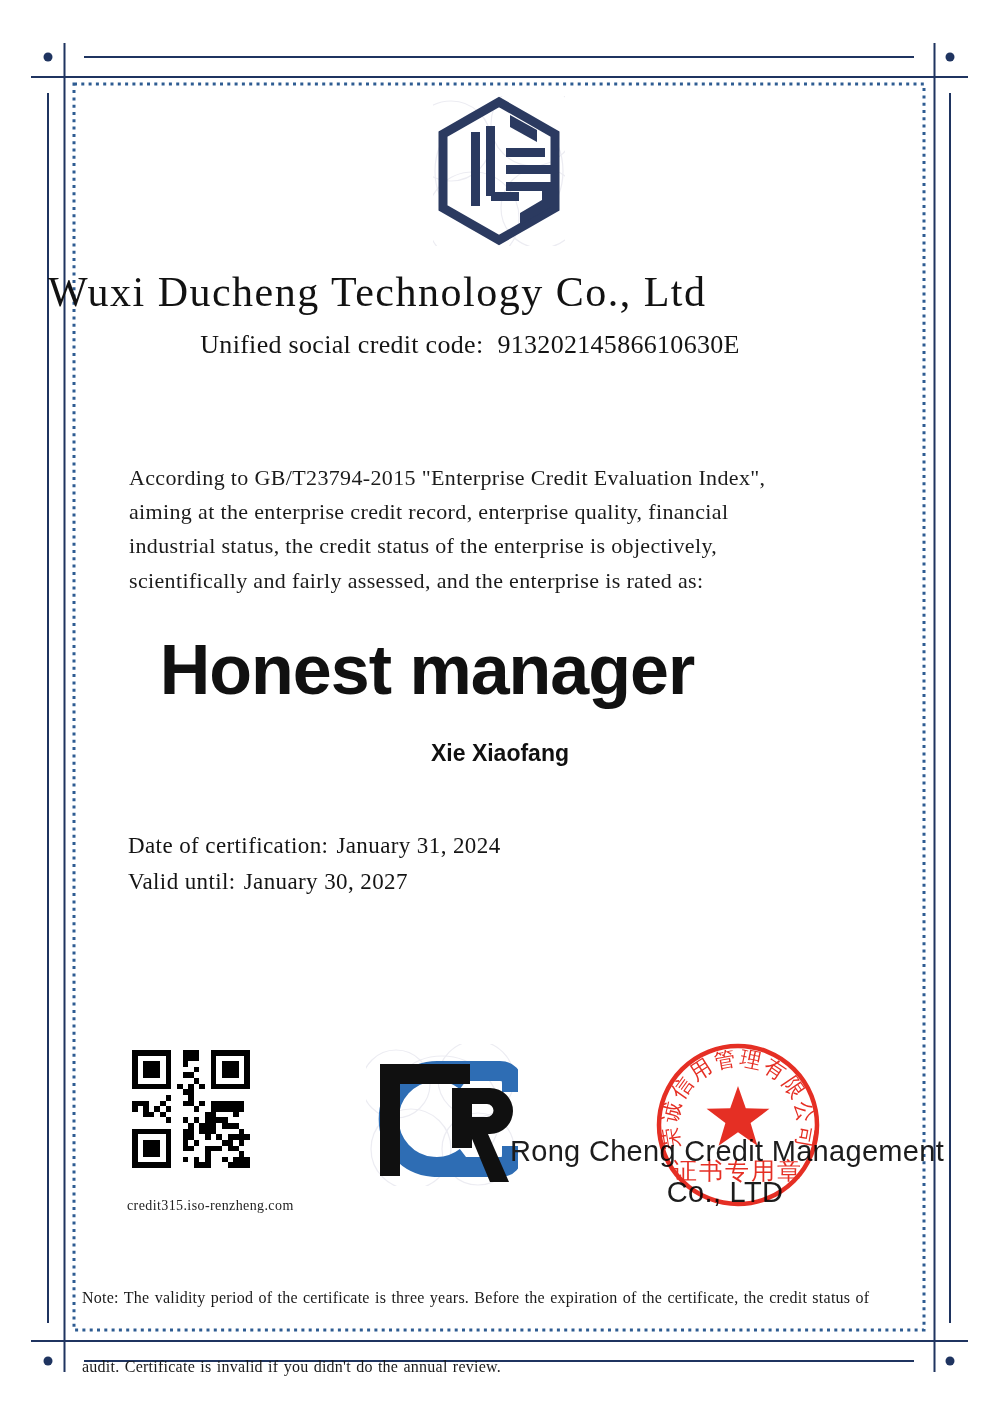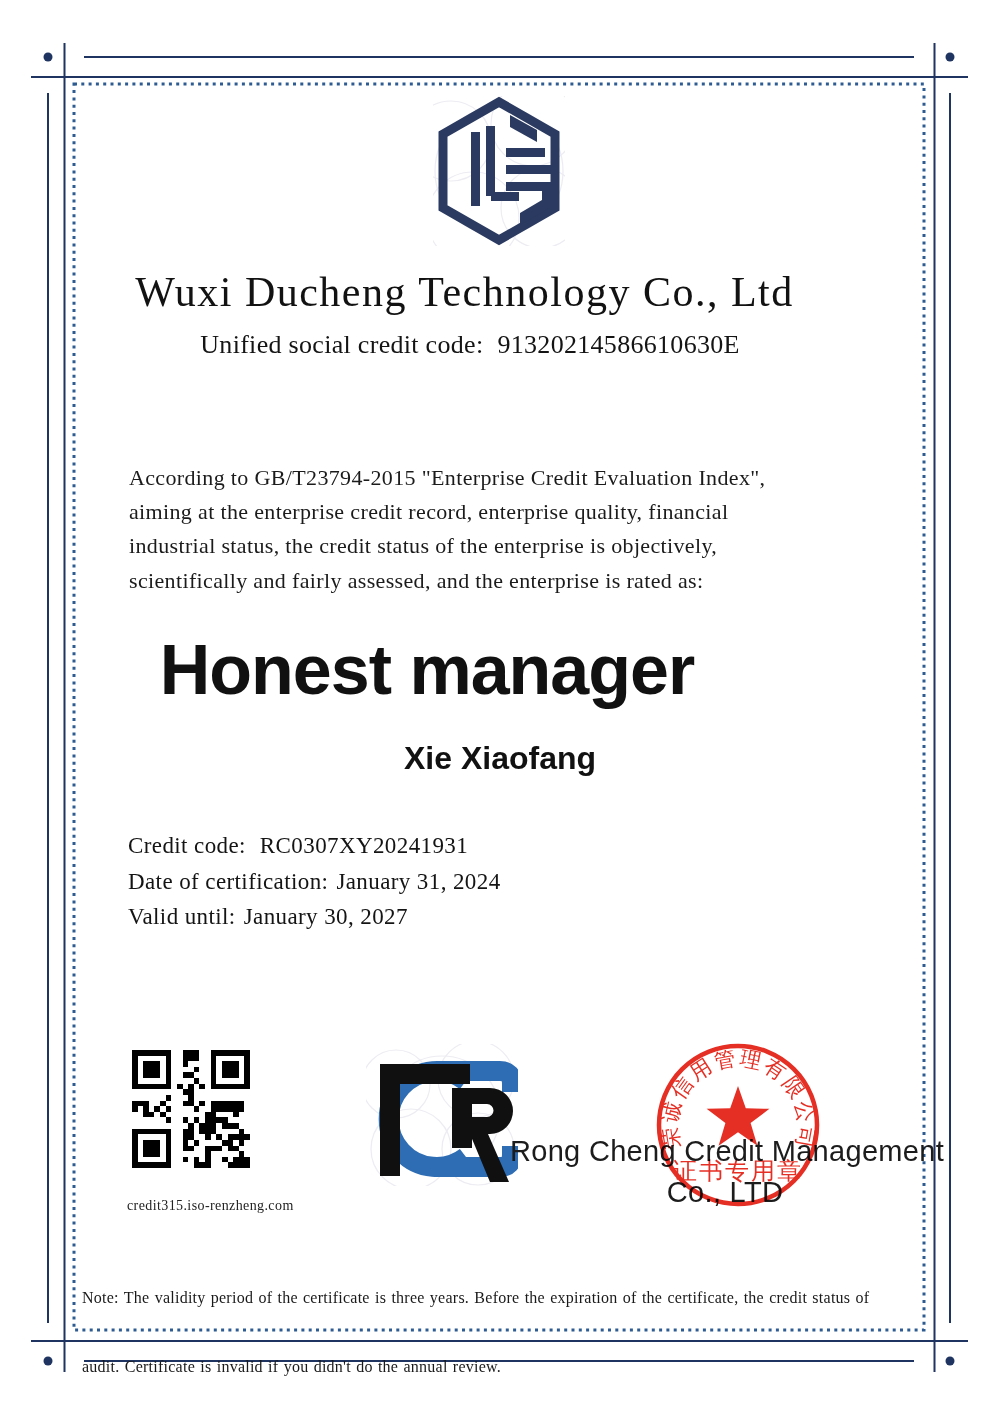--- a/index.html
+++ b/index.html
@@ -4,41 +4,41 @@
 <style>
   html,body{margin:0;padding:0;background:#ffffff;}
   .page{
     position:relative;width:1000px;height:1416px;background:#ffffff;overflow:hidden;
     font-family:"Liberation Serif", serif;color:#161616;
   }
   .abs{position:absolute;}
   svg{display:block;}
 
   .company{
-    top:268px;left:0;width:929px;text-align:center;
-    font-size:42px;letter-spacing:1.5px;color:#121212;white-space:nowrap;
+    top:268px;left:0;width:929px;text-align:left;
+    font-size:42px;letter-spacing:1.5px;color:#121212;white-space:nowrap;padding-left:48px;
   }
   .uscc{
     top:330px;left:0;width:940px;text-align:center;
     font-size:26px;letter-spacing:.3px;color:#141414;white-space:nowrap;
   }
   .uscc .val{margin-left:14px;}
 
   .para{top:461px;left:129px;font-size:22px;line-height:34.2px;letter-spacing:.35px;color:#1b1b1b;}
   .para div{white-space:nowrap;}
 
   .rating{
     top:630px;left:0;width:854px;text-align:center;
     font-family:"Liberation Sans", sans-serif;font-weight:700;
     font-size:70px;letter-spacing:-1px;color:#111;white-space:nowrap;
   }
   .person{
     top:740px;left:0;width:1000px;text-align:center;
     font-family:"Liberation Sans", sans-serif;font-weight:700;
-    font-size:32px;color:#111;white-space:nowrap;
+    font-size:23px;color:#111;white-space:nowrap;
   }
 
   .details{top:828px;left:128px;font-size:23px;letter-spacing:.4px;color:#141414;}
   .details .dline{line-height:35.5px;white-space:nowrap;}
   .details .dv{margin-left:8px;}
   .details .dv2{margin-left:14px;}
 
   .qr{left:132px;top:1050px;}
   .qr-caption{left:127px;top:1198px;font-size:14px;letter-spacing:.4px;color:#222;white-space:nowrap;}
 
@@ -107,23 +107,20 @@
     <div>According to GB/T23794-2015 "Enterprise Credit Evaluation Index",</div>
     <div>aiming at the enterprise credit record, enterprise quality, financial</div>
     <div>industrial status, the credit status of the enterprise is objectively,</div>
     <div>scientifically and fairly assessed, and the enterprise is rated as:</div>
   </div>
 
   <div class="abs rating">Honest manager</div>
   <div class="abs person">Xie Xiaofang</div>
 
   <div class="abs details">
-    <div class="dline">
-      <span>Credit code:</span><span class="dv2">RC0307XY20241931</span>
-    </div>
     <div class="dline">
       <span>Date of certification:</span><span class="dv">January 31, 2024</span>
     </div>
     <div class="dline">
       <span>Valid until:</span><span class="dv">January 30, 2027</span>
     </div>
   </div>
 
   <svg class="abs qr" width="118" height="118" viewBox="0 0 21 21" shape-rendering="crispEdges">
     <rect x="0" y="0" width="21" height="21" fill="#ffffff"></rect>

